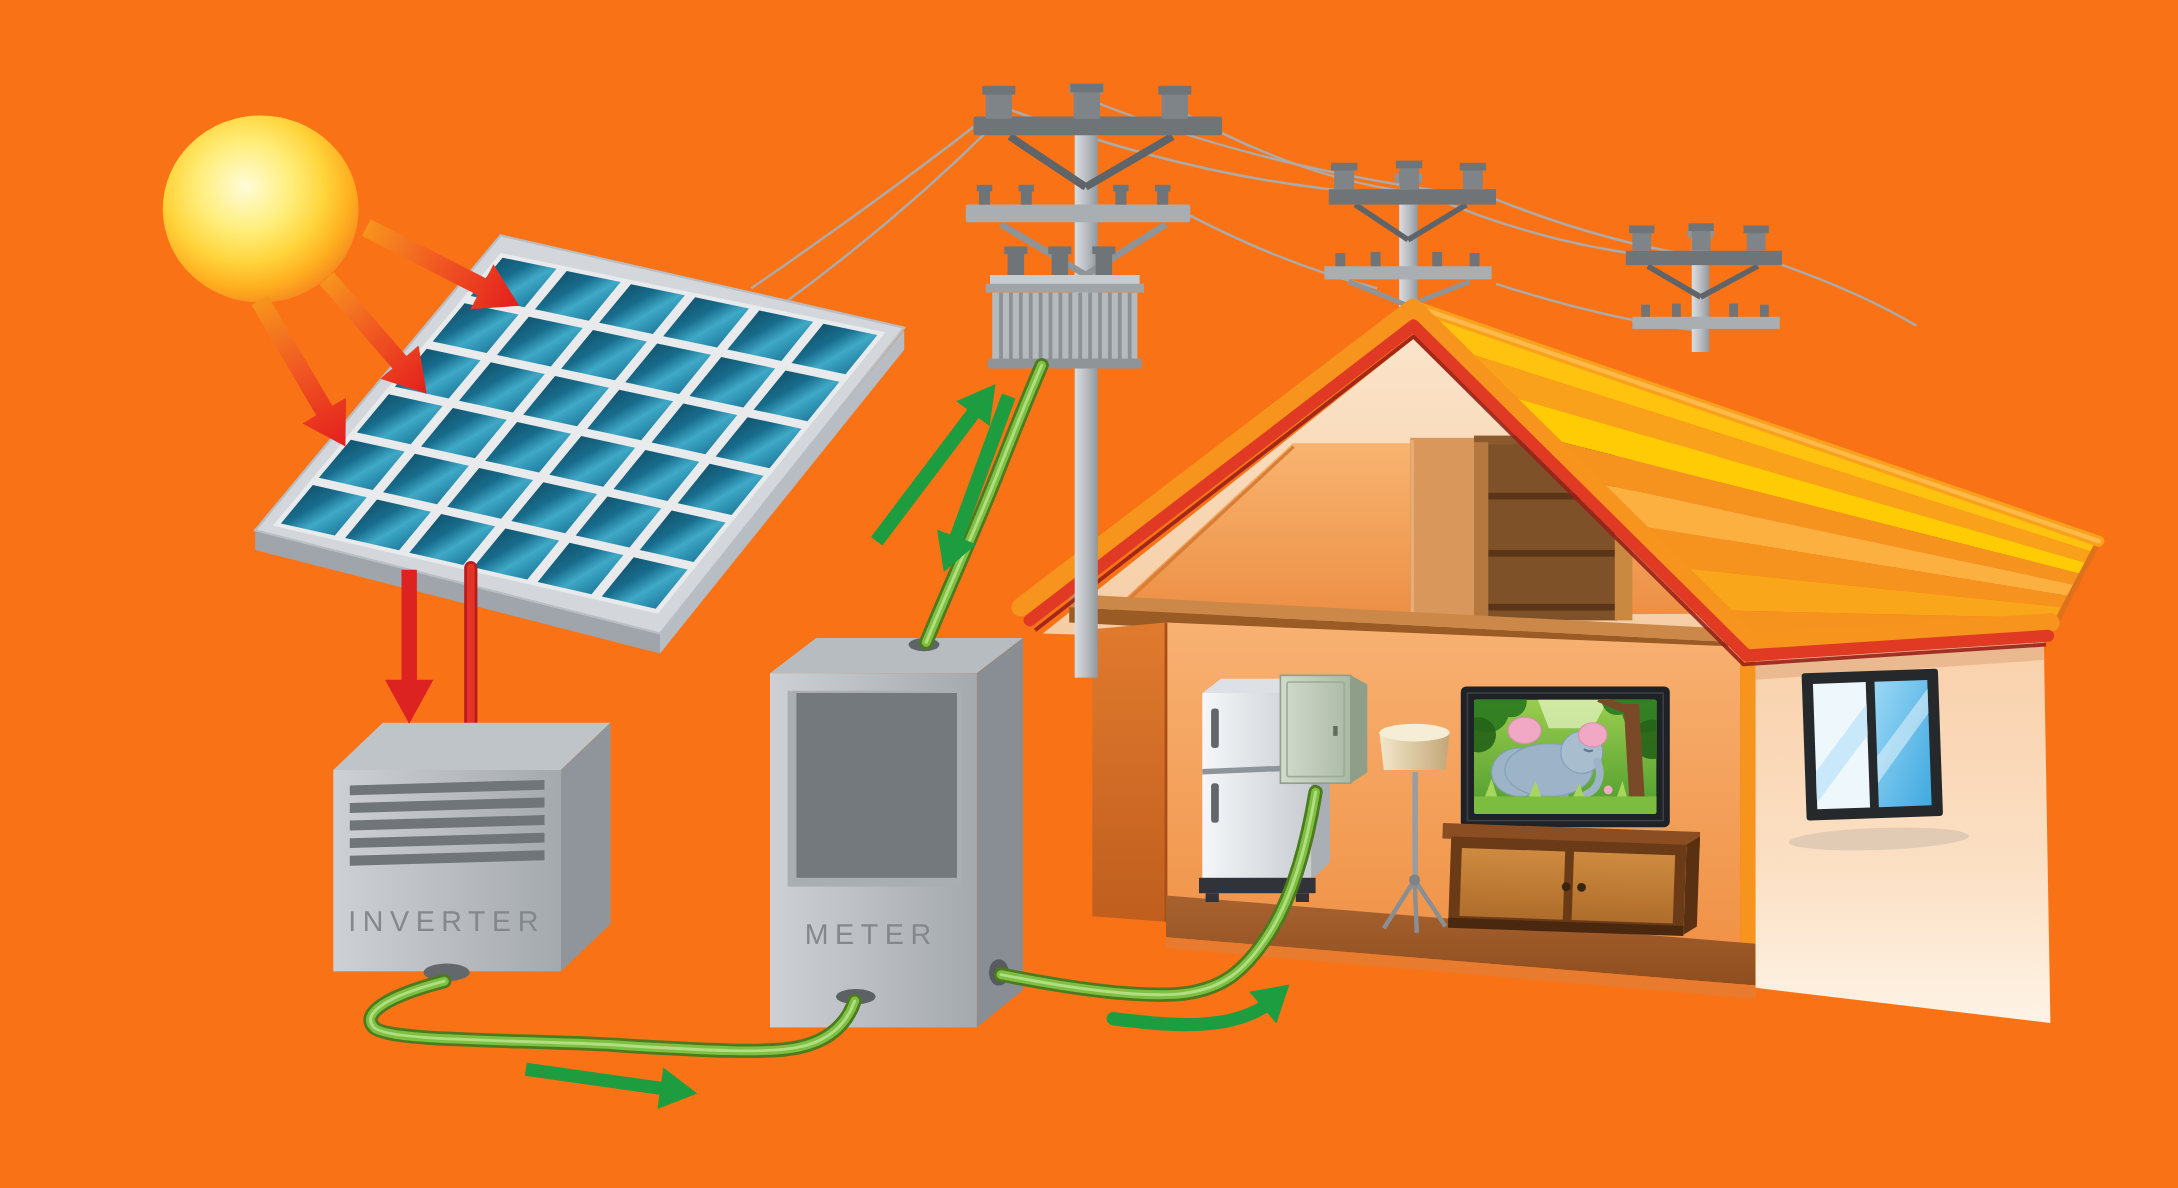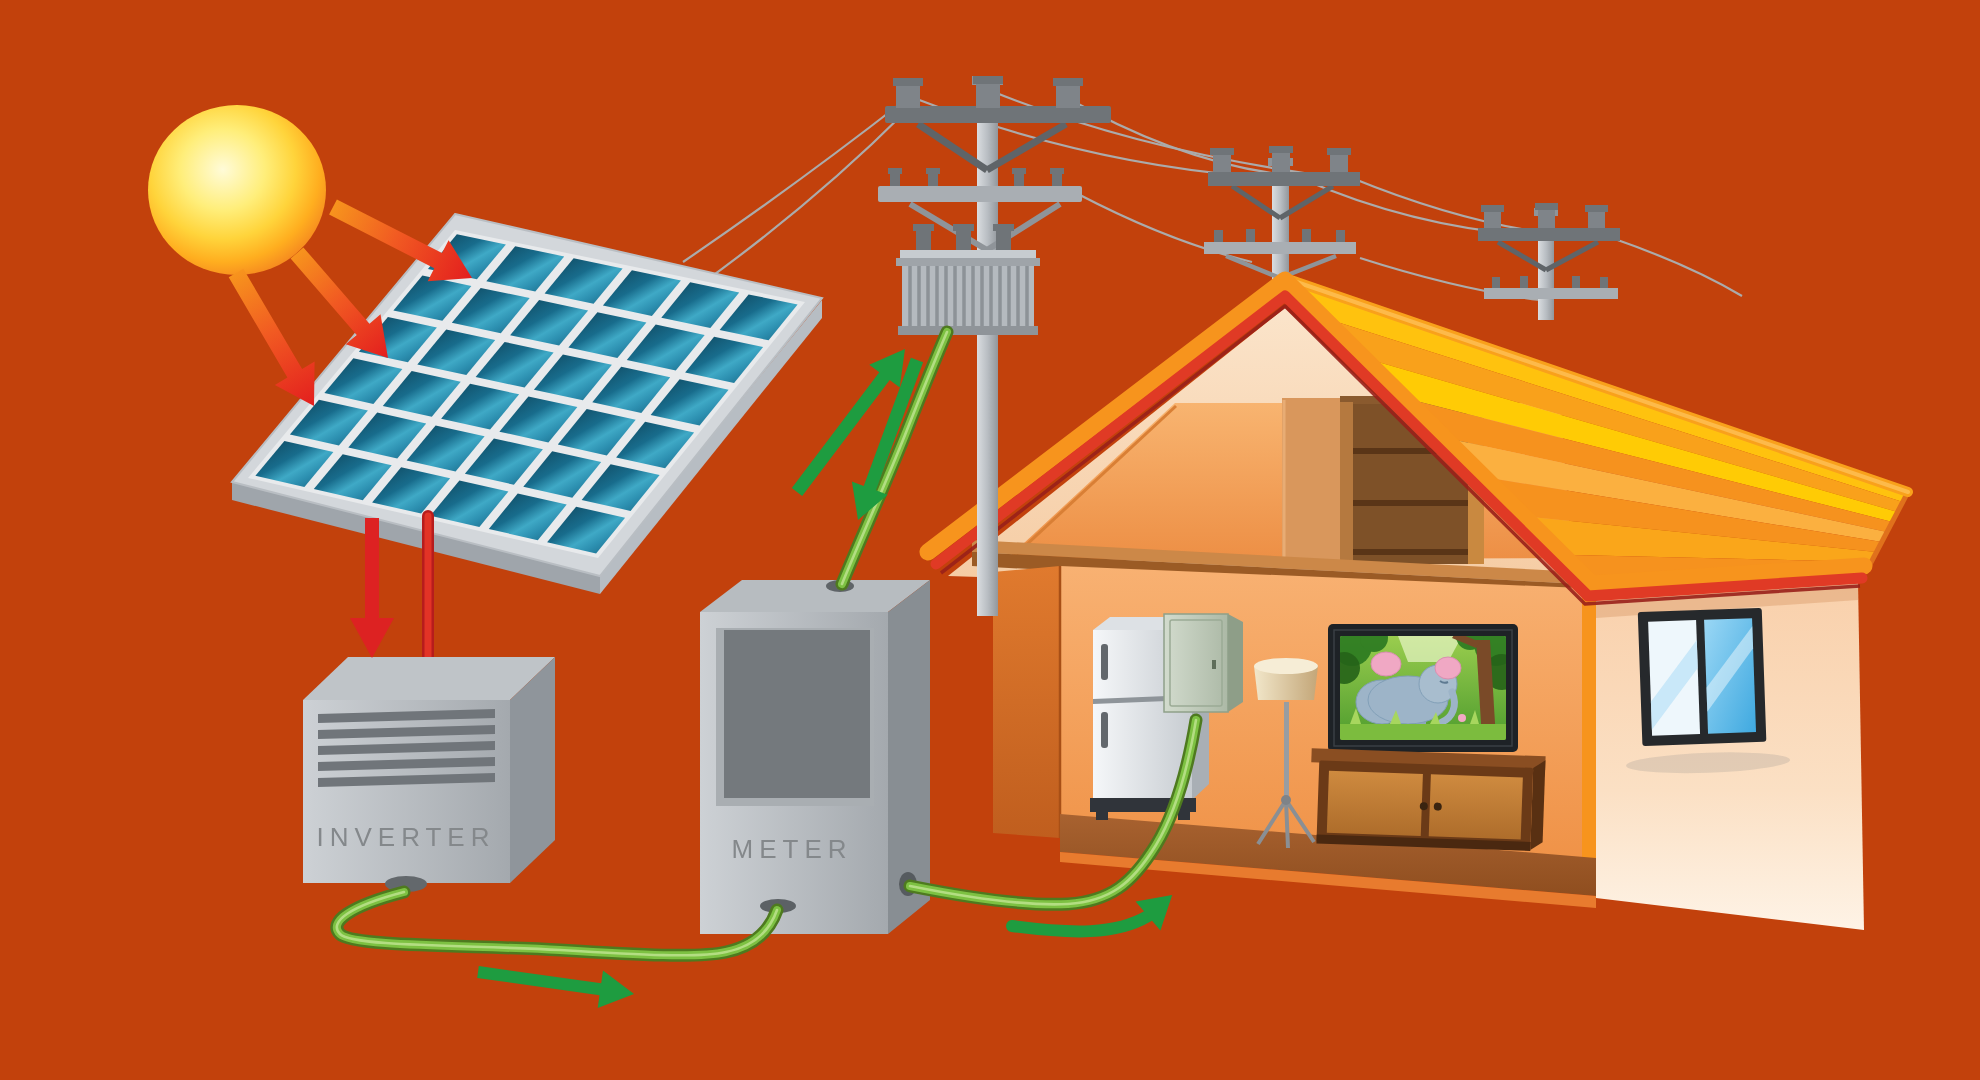--- a/index.html
+++ b/index.html
@@ -1,16 +1,16 @@
 <!DOCTYPE html>
 <html style="--c-label: #84888B; --c-wire: #ABABAB; --c-cable: #7DC142; --c-cable-dark: #4E7A1F; --c-flow-green: #1E9C40; --c-dc-arrow: #DD2222; --c-dc-cable: #E23326;"><head>
 <meta charset="utf-8">
 <style>
   html,body{margin:0;padding:0;background:#ffffff;}
-  .stage{position:relative;width:1980px;height:1080px;background:#c2410c;overflow:hidden;
+  .stage{position:relative;width:1980px;height:1080px;background:#f97316;overflow:hidden;
          font-family:"Liberation Sans", sans-serif;}
   svg{display:block;}
   .box-label{font-family:"Liberation Sans", sans-serif;font-size:26px;letter-spacing:6px;
              fill:var(--c-label);font-weight:400;}
   .wire{stroke:var(--c-wire);stroke-width:2.2;fill:none;}
   .cable-outer{stroke:var(--c-cable-dark);stroke-width:13;fill:none;stroke-linecap:round;}
   .cable-inner{stroke:var(--c-cable);stroke-width:8;fill:none;stroke-linecap:round;}
   .cable-hi{stroke:#B9E08A;stroke-width:2.6;fill:none;stroke-linecap:round;opacity:.9;}
   .dc-outer{stroke:#B71C1C;stroke-width:12;fill:none;stroke-linecap:round;}
   .dc-inner{stroke:var(--c-dc-cable);stroke-width:7;fill:none;stroke-linecap:round;}

